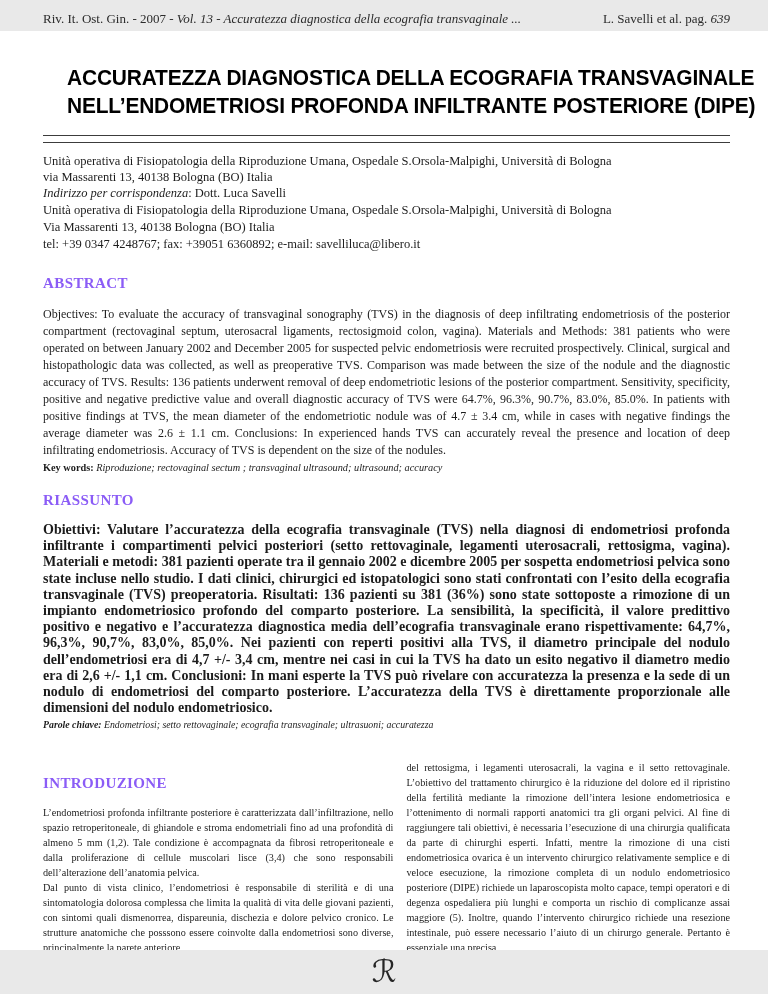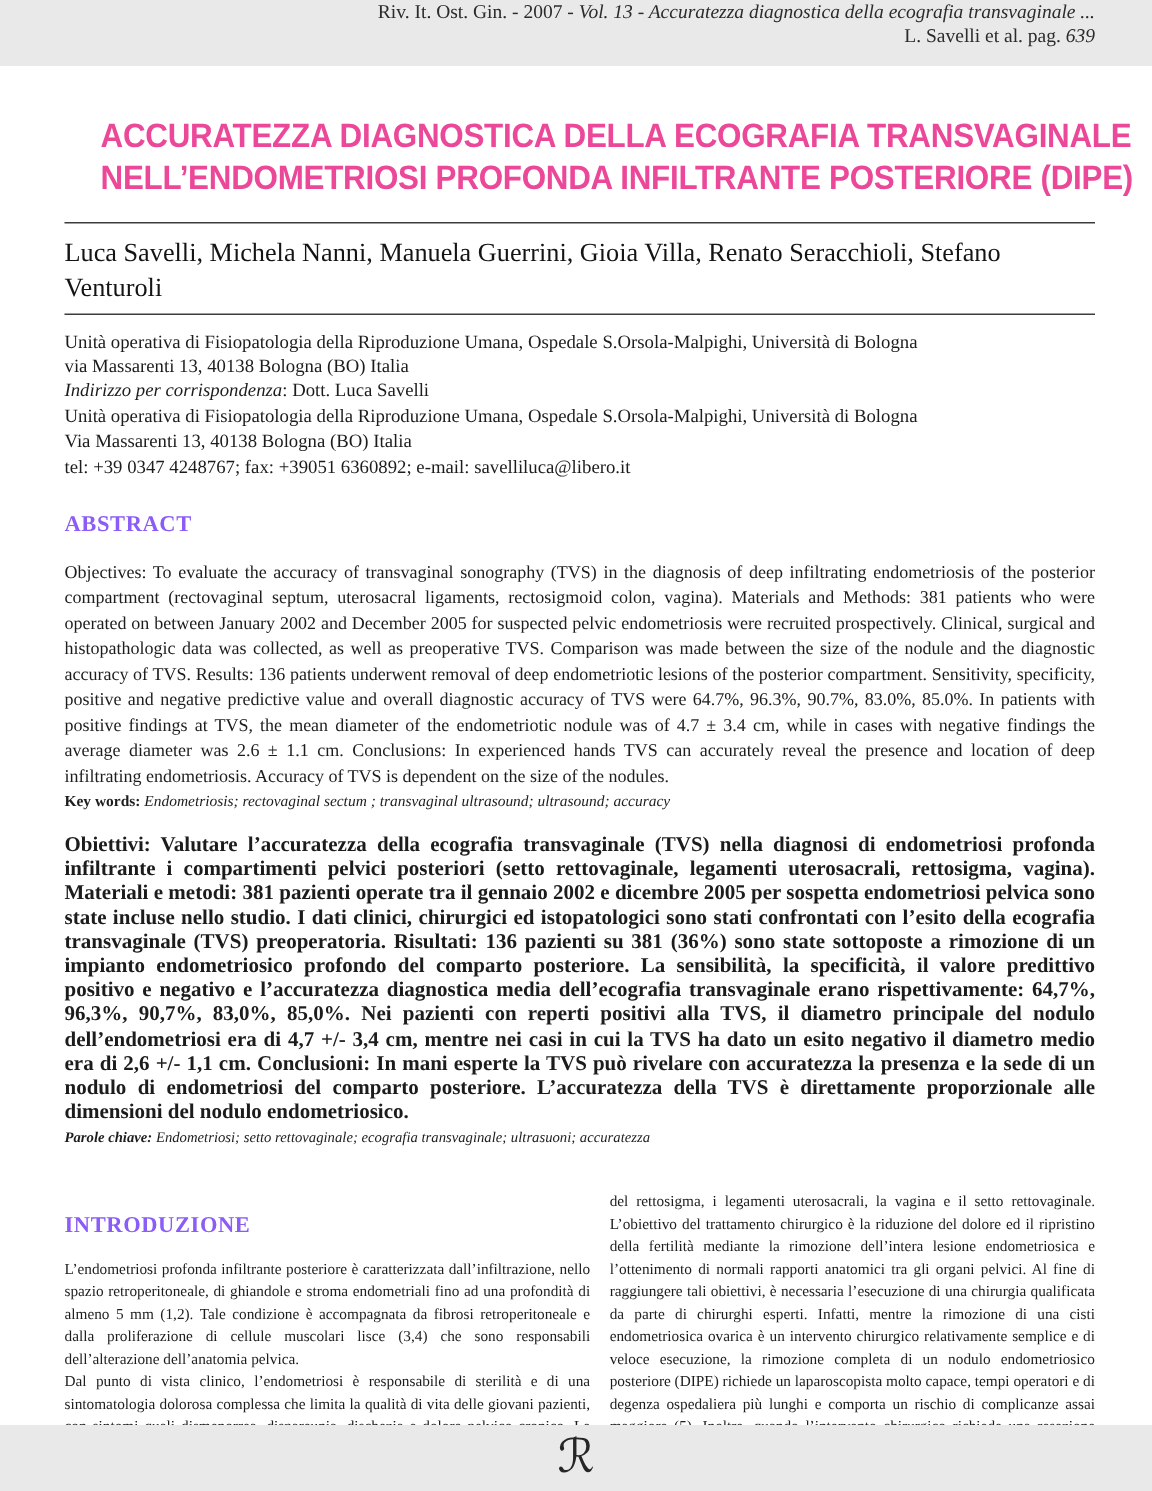--- a/index.html
+++ b/index.html
@@ -1,30 +1,30 @@
 <!DOCTYPE html>
 <html><head>
 <meta charset="utf-8">
 <style>
   html,body { margin:0; padding:0; background:#ffffff; }
   .page {
     position:relative; width:768px; height:994px; overflow:hidden;
     background:#ffffff; font-family:"Liberation Serif", serif; color:#1c1c1c;
   }
   .band-header {
-    height:44px; background:#e9e9e9; box-sizing:border-box;
+    height:31px; background:#e9e9e9; box-sizing:border-box;
     display:flex; justify-content:space-between; align-items:flex-end;
-    padding:0 38px 16px 43px; font-size:13px; color:#2b2b2b;flex-direction:column;
+    padding:0 38px 4px 43px; font-size:13px; color:#2b2b2b;
   }
   .band-header .it { font-style:italic; }
   .content { padding:0 38px 0 43px; }
   .title-block {
     margin-top:33px; text-align:right;
     font-family:"Liberation Sans", sans-serif; font-weight:700;
-    font-size:22.5px; line-height:28px; color:#ec4899; letter-spacing:-0.2px;
+    font-size:22.5px; line-height:28px; color:#000000; letter-spacing:-0.2px;
   }
   .title-line { display:block; white-space:nowrap; transform:scaleX(0.93); transform-origin:50% 50%; }
   .rule { border:none; border-top:1.6px solid #3c3c3c; margin:0; }
   .rule-1 { margin-top:9px; }
   .rule-2 { margin-top:6px; }
   .authors { margin-top:8px; font-size:17.5px; line-height:23px; color:#141414; }
   .affiliation { margin-top:10px; font-size:12.5px; line-height:16px; }
   .correspondence { font-size:12.5px; line-height:17px; }
   .correspondence .it { font-style:italic; }
   .section-heading { margin:0; font-size:15px; font-weight:700; letter-spacing:0.4px; color:#8b5cf6; }
@@ -68,21 +68,20 @@
 
   <div class="content">
 
     <h1 class="title-block">
       <span class="title-line">ACCURATEZZA DIAGNOSTICA DELLA ECOGRAFIA TRANSVAGINALE</span>
       <span class="title-line">NELL’ENDOMETRIOSI PROFONDA INFILTRANTE POSTERIORE (DIPE)</span>
     </h1>
 
     <hr class="rule rule-1">
 
-    <div class="authors">Luca Savelli, Michela Nanni, Manuela Guerrini, Gioia Villa, Renato Seracchioli, Stefano Venturoli</div>
 
     <hr class="rule rule-2">
 
     <div class="affiliation">
       <div>Unità operativa di Fisiopatologia della Riproduzione Umana, Ospedale S.Orsola-Malpighi, Università di Bologna</div>
       <div>via Massarenti 13, 40138 Bologna (BO) Italia</div>
     </div>
 
     <div class="correspondence">
       <div>
@@ -90,23 +89,24 @@
       </div>
       <div>Unità operativa di Fisiopatologia della Riproduzione Umana, Ospedale S.Orsola-Malpighi, Università di Bologna</div>
       <div>Via Massarenti 13, 40138 Bologna (BO) Italia</div>
       <div>tel: +39 0347 4248767; fax: +39051 6360892; e-mail: savelliluca@libero.it</div>
     </div>
 
     <h2 class="section-heading abstract-heading">ABSTRACT</h2>
     <p class="abstract-body" style="margin-bottom:0;">Objectives: To evaluate the accuracy of transvaginal sonography (TVS) in the diagnosis of deep infiltrating endometriosis of the posterior compartment (rectovaginal septum, uterosacral ligaments, rectosigmoid colon, vagina). Materials and Methods: 381 patients who were operated on between January 2002 and December 2005 for suspected pelvic endometriosis were recruited prospectively. Clinical, surgical and histopathologic data was collected, as well as preoperative TVS. Comparison was made between the size of the nodule and the diagnostic accuracy of TVS. Results: 136 patients underwent removal of deep endometriotic lesions of the posterior compartment. Sensitivity, specificity, positive and negative predictive value and overall diagnostic accuracy of TVS were 64.7%, 96.3%, 90.7%, 83.0%, 85.0%. In patients with positive findings at TVS, the mean diameter of the endometriotic nodule was of 4.7 ± 3.4 cm, while in cases with negative findings the average diameter was 2.6 ± 1.1 cm. Conclusions: In experienced hands TVS can accurately reveal the presence and location of deep infiltrating endometriosis. Accuracy of TVS is dependent on the size of the nodules.</p>
     <div class="keywords-line">
       <span class="lbl">Key words:</span>
-      <span class="kw">Endometriosis; rectovaginal sectum ; transvaginal ultrasound; ultrasound; accuracy</span>
+      <span class="kw">Riproduzione; rectovaginal sectum ; transvaginal ultrasound; ultrasound; accuracy</span>
     </div>
 
+    <h2 class="section-heading riassunto-heading">RIASSUNTO</h2>
     <p class="riassunto-body" style="margin-bottom:0;">Obiettivi: Valutare l’accuratezza della ecografia transvaginale (TVS) nella diagnosi di endometriosi profonda infiltrante i compartimenti pelvici posteriori (setto rettovaginale, legamenti uterosacrali, rettosigma, vagina). Materiali e metodi: 381 pazienti operate tra il gennaio 2002 e dicembre 2005 per sospetta endometriosi pelvica sono state incluse nello studio. I dati clinici, chirurgici ed istopatologici sono stati confrontati con l’esito della ecografia transvaginale (TVS) preoperatoria. Risultati: 136 pazienti su 381 (36%) sono state sottoposte a rimozione di un impianto endometriosico profondo del comparto posteriore. La sensibilità, la specificità, il valore predittivo positivo e negativo e l’accuratezza diagnostica media dell’ecografia transvaginale erano rispettivamente: 64,7%, 96,3%, 90,7%, 83,0%, 85,0%. Nei pazienti con reperti positivi alla TVS, il diametro principale del nodulo dell’endometriosi era di 4,7 +/- 3,4 cm, mentre nei casi in cui la TVS ha dato un esito negativo il diametro medio era di 2,6 +/- 1,1 cm. Conclusioni: In mani esperte la TVS può rivelare con accuratezza la presenza e la sede di un nodulo di endometriosi del comparto posteriore. L’accuratezza della TVS è direttamente proporzionale alle dimensioni del nodulo endometriosico.</p>
     <div class="parole-line">
       <span class="lbl">Parole chiave:</span>
       <span class="kw">Endometriosi; setto rettovaginale; ecografia transvaginale; ultrasuoni; accuratezza</span>
     </div>
 
     <div class="intro-wrap">
       <div class="col-left">
         <h2 class="section-heading">INTRODUZIONE</h2>
         <div class="intro-text">

